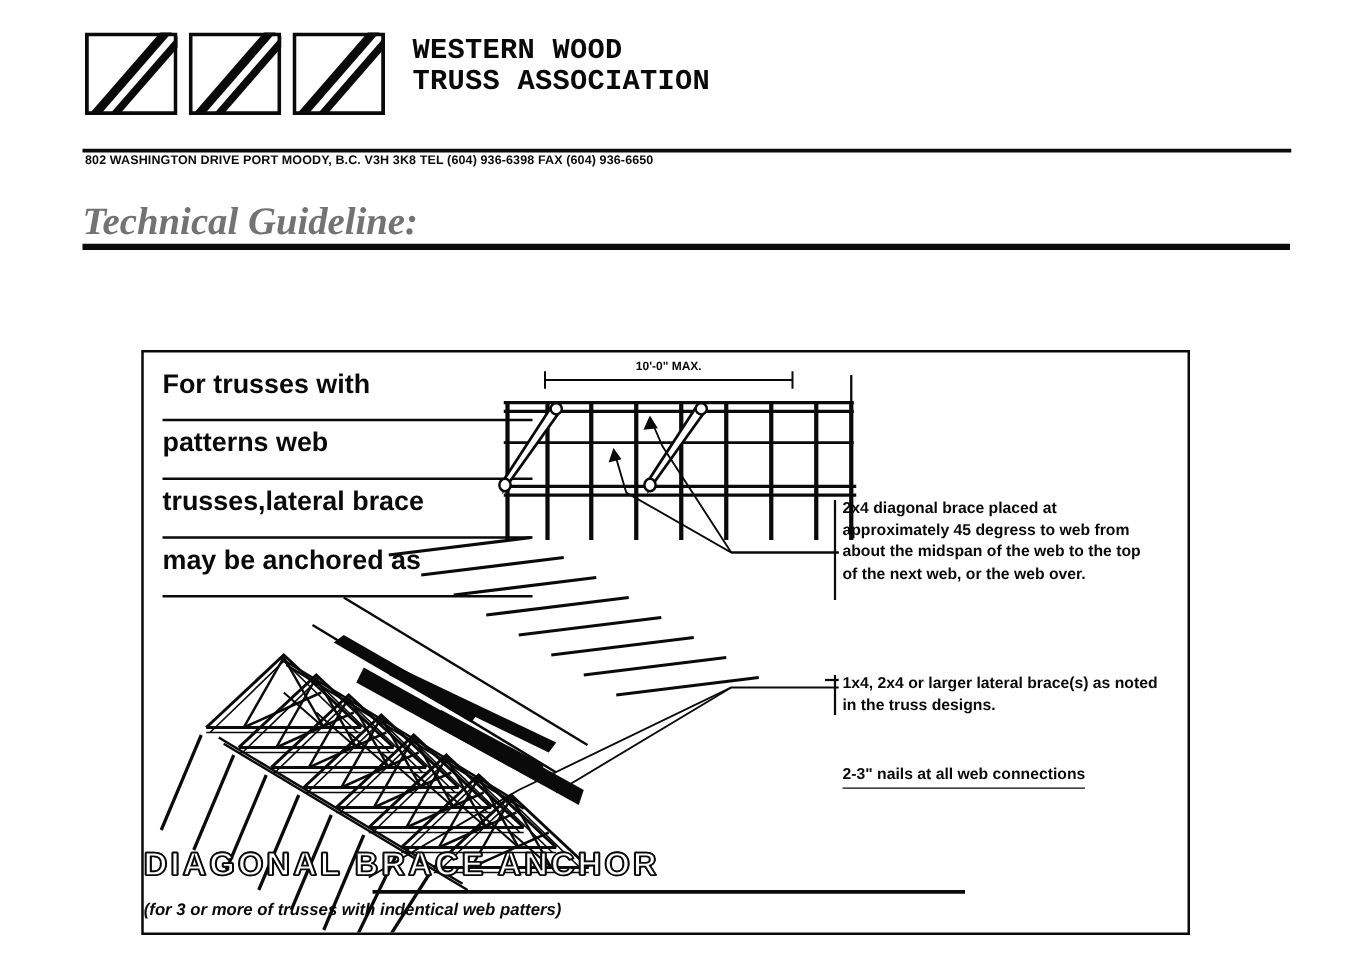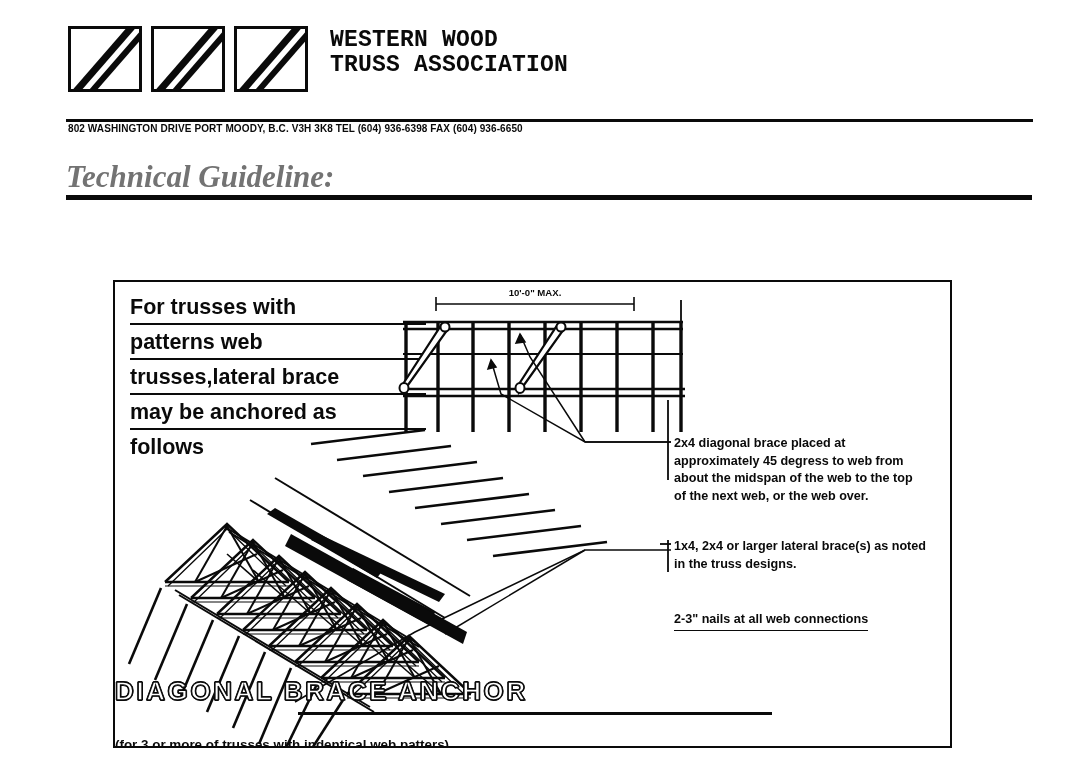--- a/index.html
+++ b/index.html
@@ -145,34 +145,34 @@
     font-size: 21.5px;
     line-height: 30px;
     color: #0a0a0a;
   }
   #intro-text .line {
     display: block;
     white-space: nowrap;
   }
   #intro-text .line.u {
     border-bottom: 2px solid #0a0a0a;
-    padding-bottom: 1px;
+    padding-bottom: 13px;
     margin-bottom: 2px;
   }
 
   
   .annot {
     position: absolute;
     font-family: "Liberation Sans", sans-serif;
     font-weight: bold;
     font-size: 12.6px;
     line-height: 17.6px;
     color: #0a0a0a;
   }
-  #annot-diagonal { left: 559px; top: 116px; width: 250px; margin-top: 37px; }
+  #annot-diagonal { left: 559px; top: 116px; width: 250px; }
   #annot-lateral  { left: 559px; top: 256px; width: 258px; }
   #annot-nails    { left: 559px; top: 329px; width: 270px; }
   #annot-nails .nail-text {
     display: inline-block;
     border-bottom: 1.6px solid #0a0a0a;
     padding-bottom: 1px;
   }
 
   
   #caption-block {
@@ -197,22 +197,23 @@
     width: 474px;
     height: 2.5px;
     background: #0a0a0a;
     margin: 5px auto 0 auto;
   }
   #caption-sub {
     font-family: "Liberation Sans", sans-serif;
     font-weight: bold;
     font-size: 13.4px;
     color: #0a0a0a;
-    margin-top: 22px;
-    white-space: nowrap;
+    margin-top: 5px;
+    white-space: nowrap;
+    font-style: italic;
   }
 
   
   #plan-svg, #iso-svg, #leader-svg {
     position: absolute;
     left: 0; top: 0;
     width: 839px;
     height: 468px;
     overflow: visible;
     pointer-events: none;
@@ -255,21 +256,20 @@
   <div id="title-underline"></div>
 </div>
 
 <div id="figure-box">
 
   <div id="intro-text">
     <span class="line u">For trusses with</span>
     <span class="line u">patterns web</span>
     <span class="line u">trusses,lateral brace</span>
     <span class="line u">may be anchored as</span>
-    <span class="line">follows</span>
   </div>
 
   <svg id="plan-svg" viewBox="0 0 839 468">
     <g stroke="#0a0a0a" fill="none">
 
       <g stroke-width="1.6">
         <line x1="321" y1="22" x2="519" y2="22"></line>
         <line x1="321" y1="15" x2="321" y2="29"></line>
         <line x1="519" y1="15" x2="519" y2="29"></line>
       </g>

